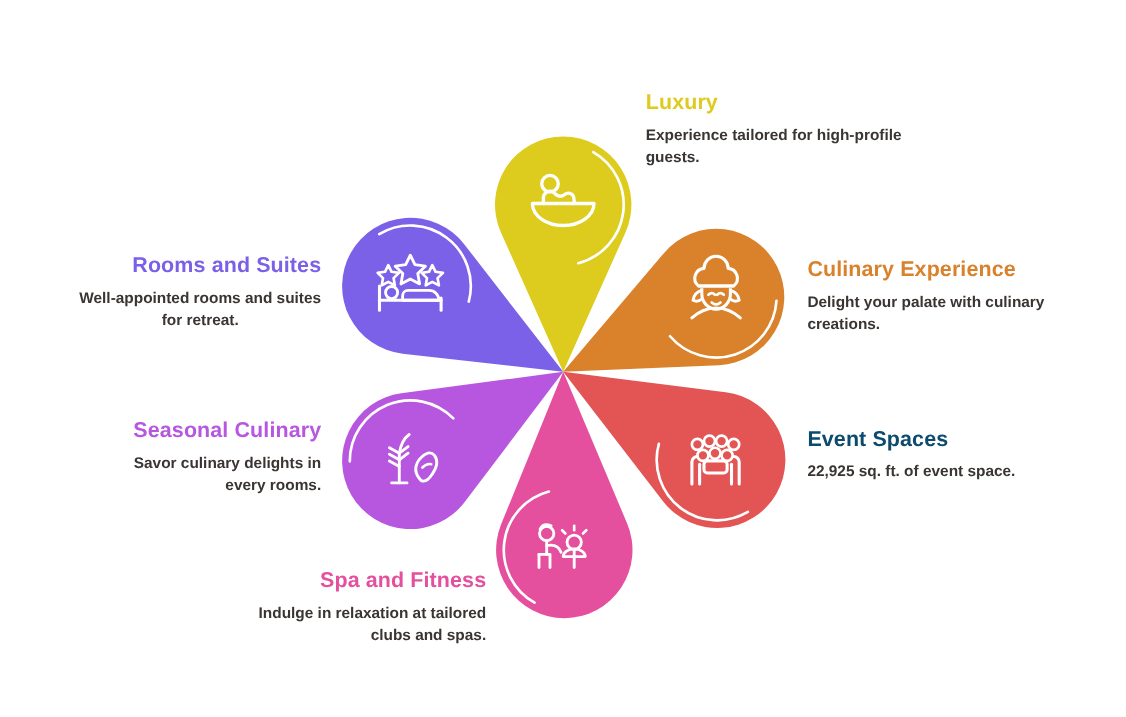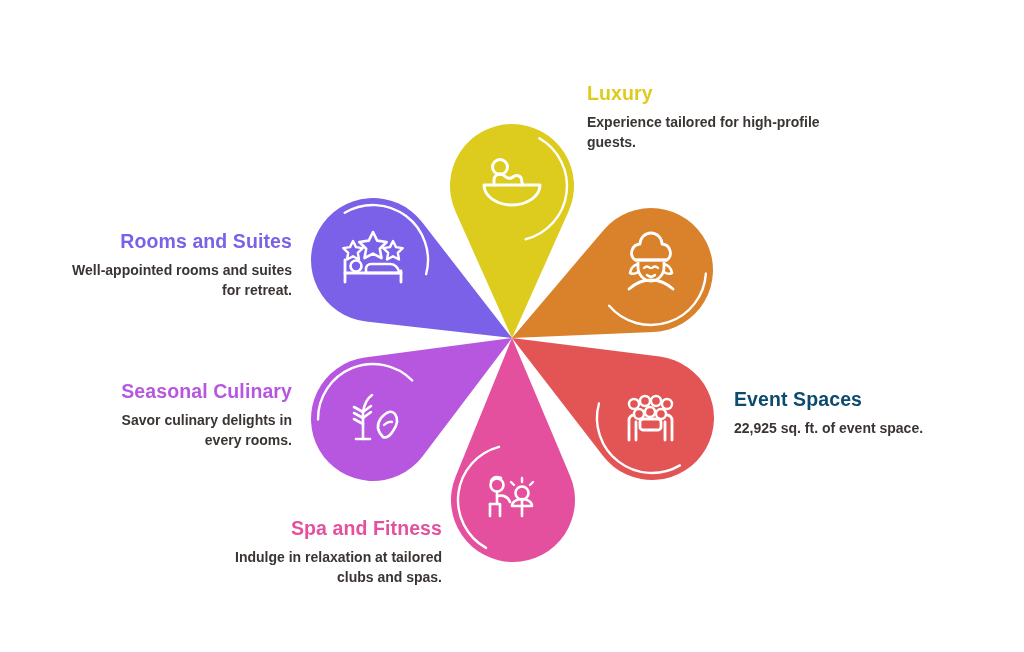--- a/index.html
+++ b/index.html
@@ -178,34 +178,38 @@
           <use xlink:href="#ic-bed-stars"></use>
         </g>
       </g>
   </svg>
 
   <div class="label-block align-left" id="lbl-luxury">
     <div class="label-title" style="color: rgb(221, 204, 30);">Luxury</div>
     <div class="label-desc" style="color: rgb(58, 53, 50);">Experience tailored for high-profile guests.</div>
   </div>
 
+  <div class="label-block align-left" id="lbl-culinary">
+    <div class="label-title" style="color: rgb(217, 130, 43);">Culinary Experience</div>
+    <div class="label-desc" style="color: rgb(58, 53, 50);">Delight your palate with culinary creations.</div>
+  </div>
 
   <div class="label-block align-left" id="lbl-event">
     <div class="label-title" style="color: #0c4a6e;">Event Spaces</div>
     <div class="label-desc" style="color: rgb(58, 53, 50);">22,925 sq. ft. of event space.</div>
   </div>
 
   <div class="label-block align-right" id="lbl-spa">
     <div class="label-title" style="color: rgb(229, 80, 158);">Spa and Fitness</div>
     <div class="label-desc" style="color: rgb(58, 53, 50);">Indulge in relaxation at tailored clubs and spas.</div>
   </div>
 
   <div class="label-block align-right" id="lbl-seasonal">
     <div class="label-title" style="color: rgb(183, 87, 224);">Seasonal Culinary</div>
     <div class="label-desc" style="color: rgb(58, 53, 50);">Savor culinary delights in every rooms.</div>
   </div>
 
   <div class="label-block align-right" id="lbl-rooms">
     <div class="label-title" style="color: rgb(123, 97, 232);">Rooms and Suites</div>
-    <div class="label-desc" style="color: rgb(58, 53, 50);">Well-appointed rooms and suites for retreat.</div>
+    <div class="label-desc" style="color: rgb(58, 53, 50); text-align: center;">Well-appointed rooms and suites for retreat.</div>
   </div>
 
 </div>
 
 </body></html>

